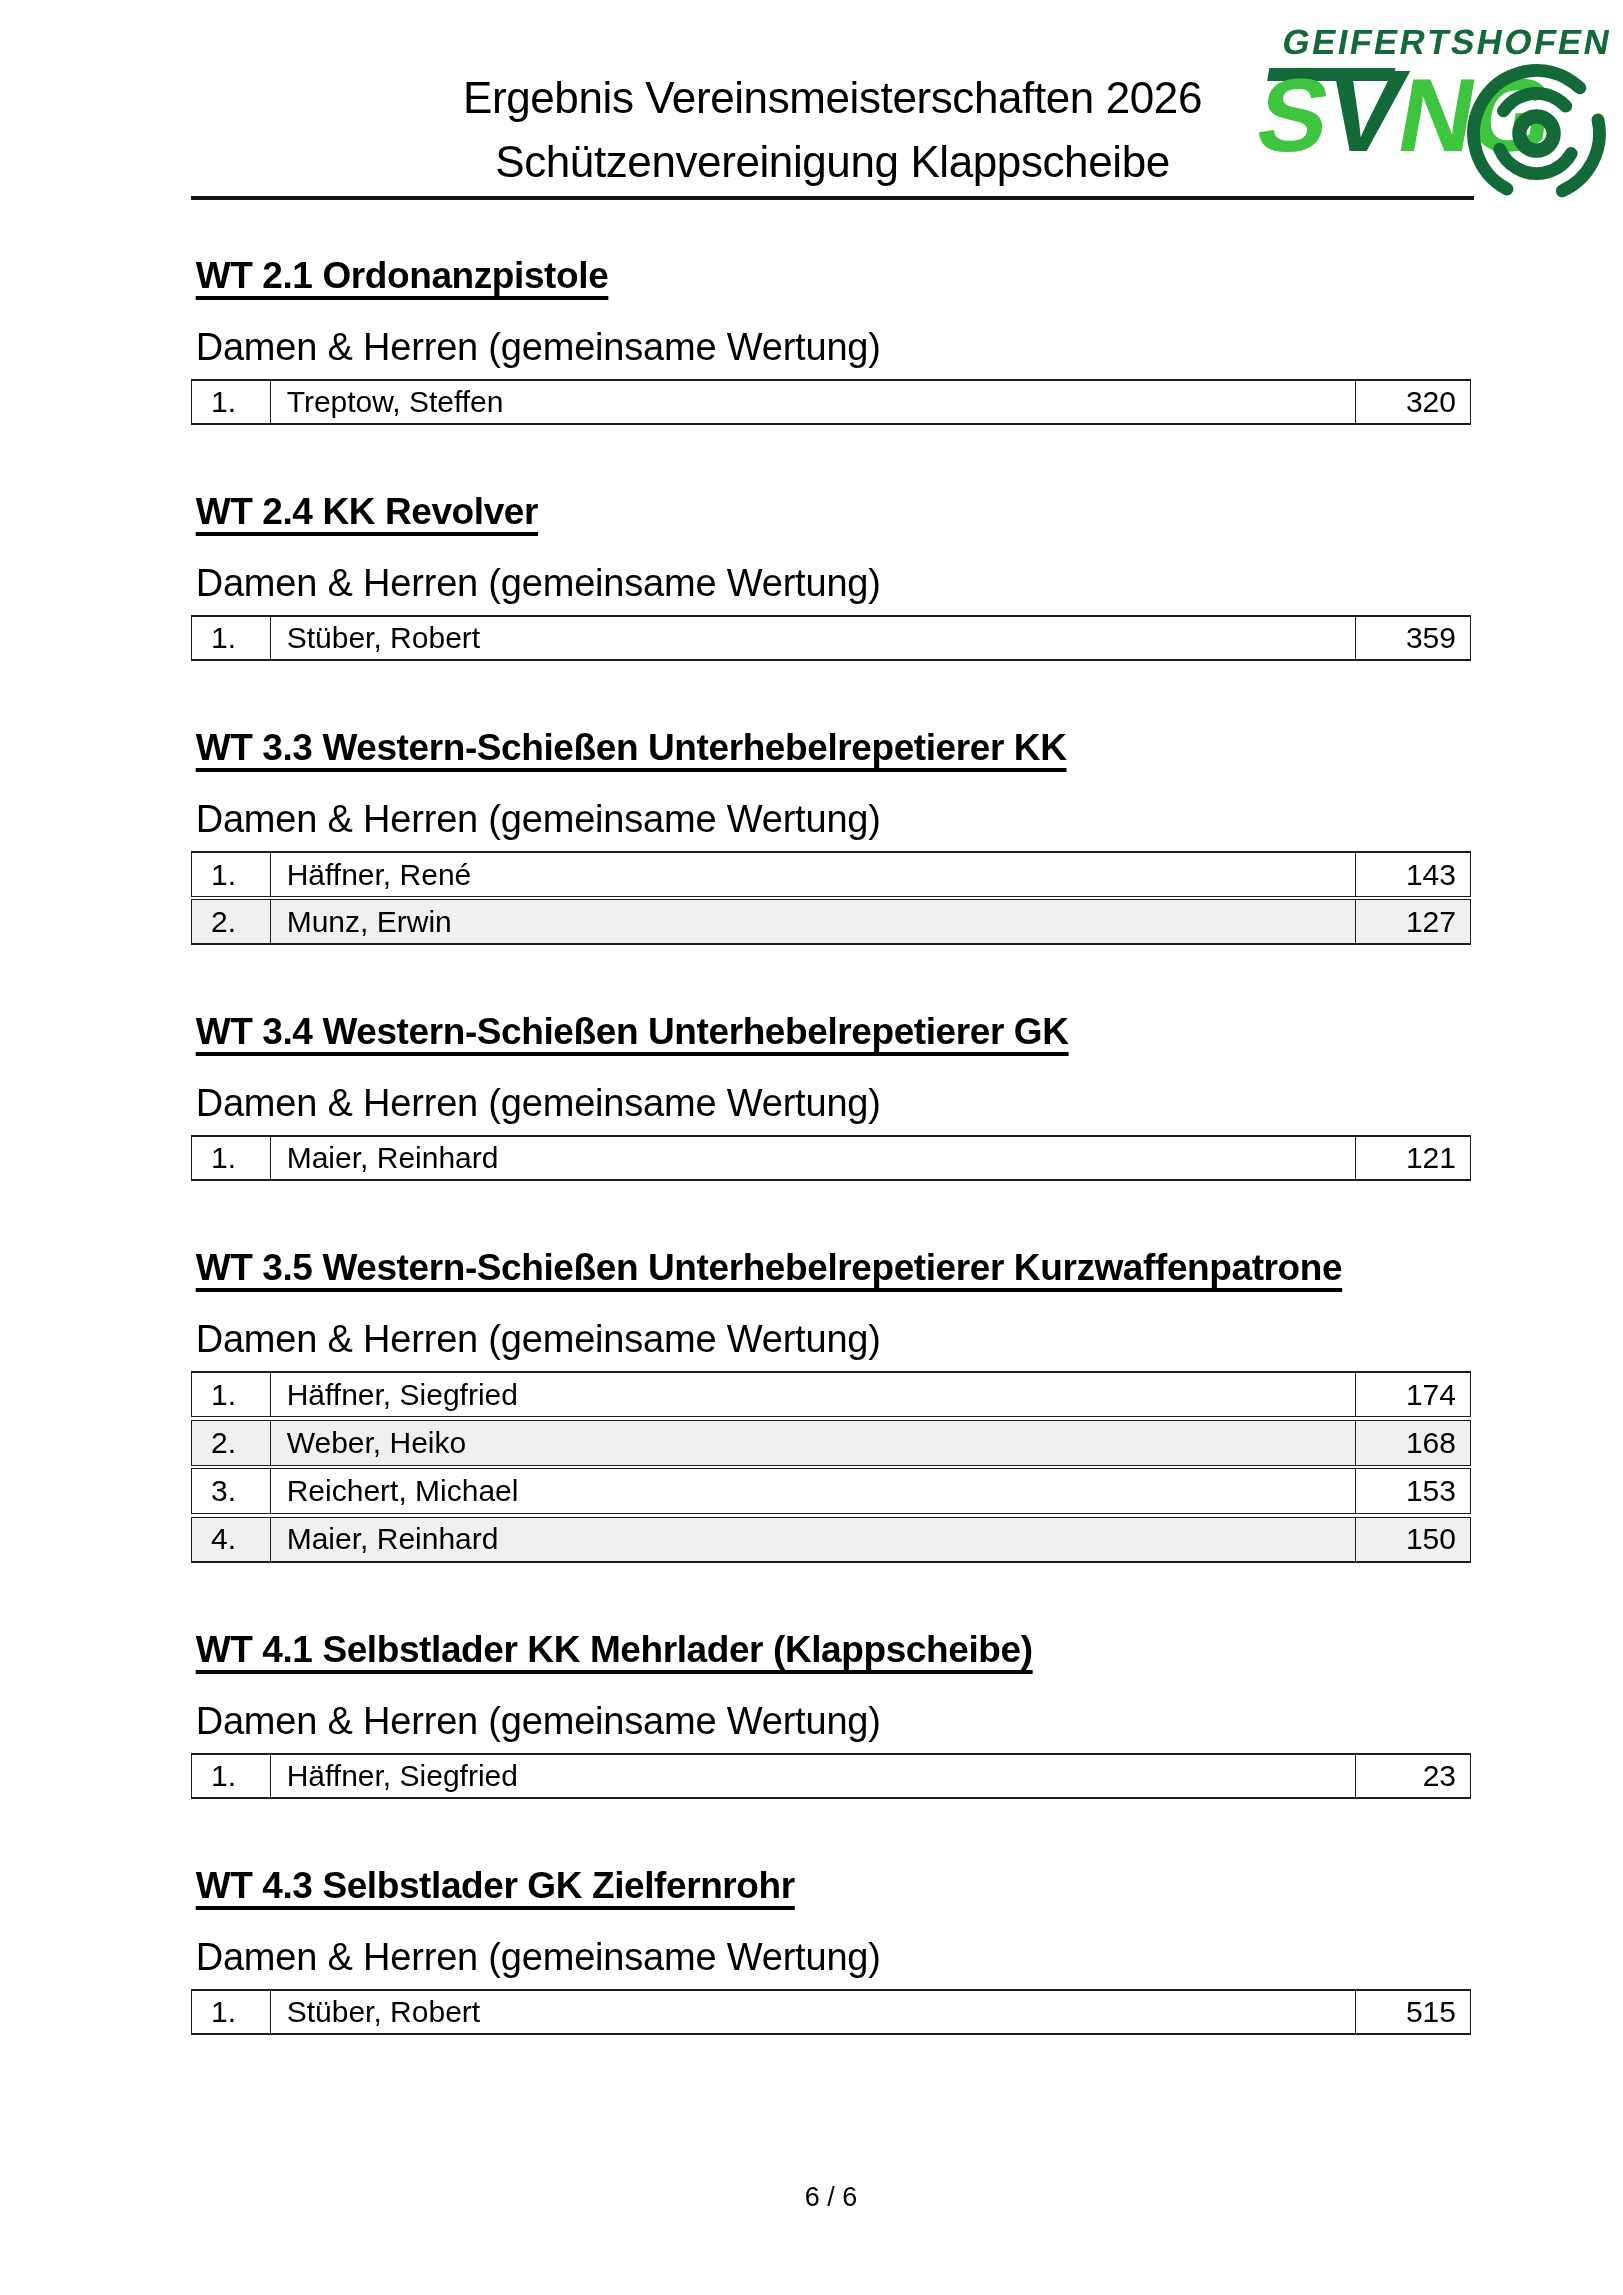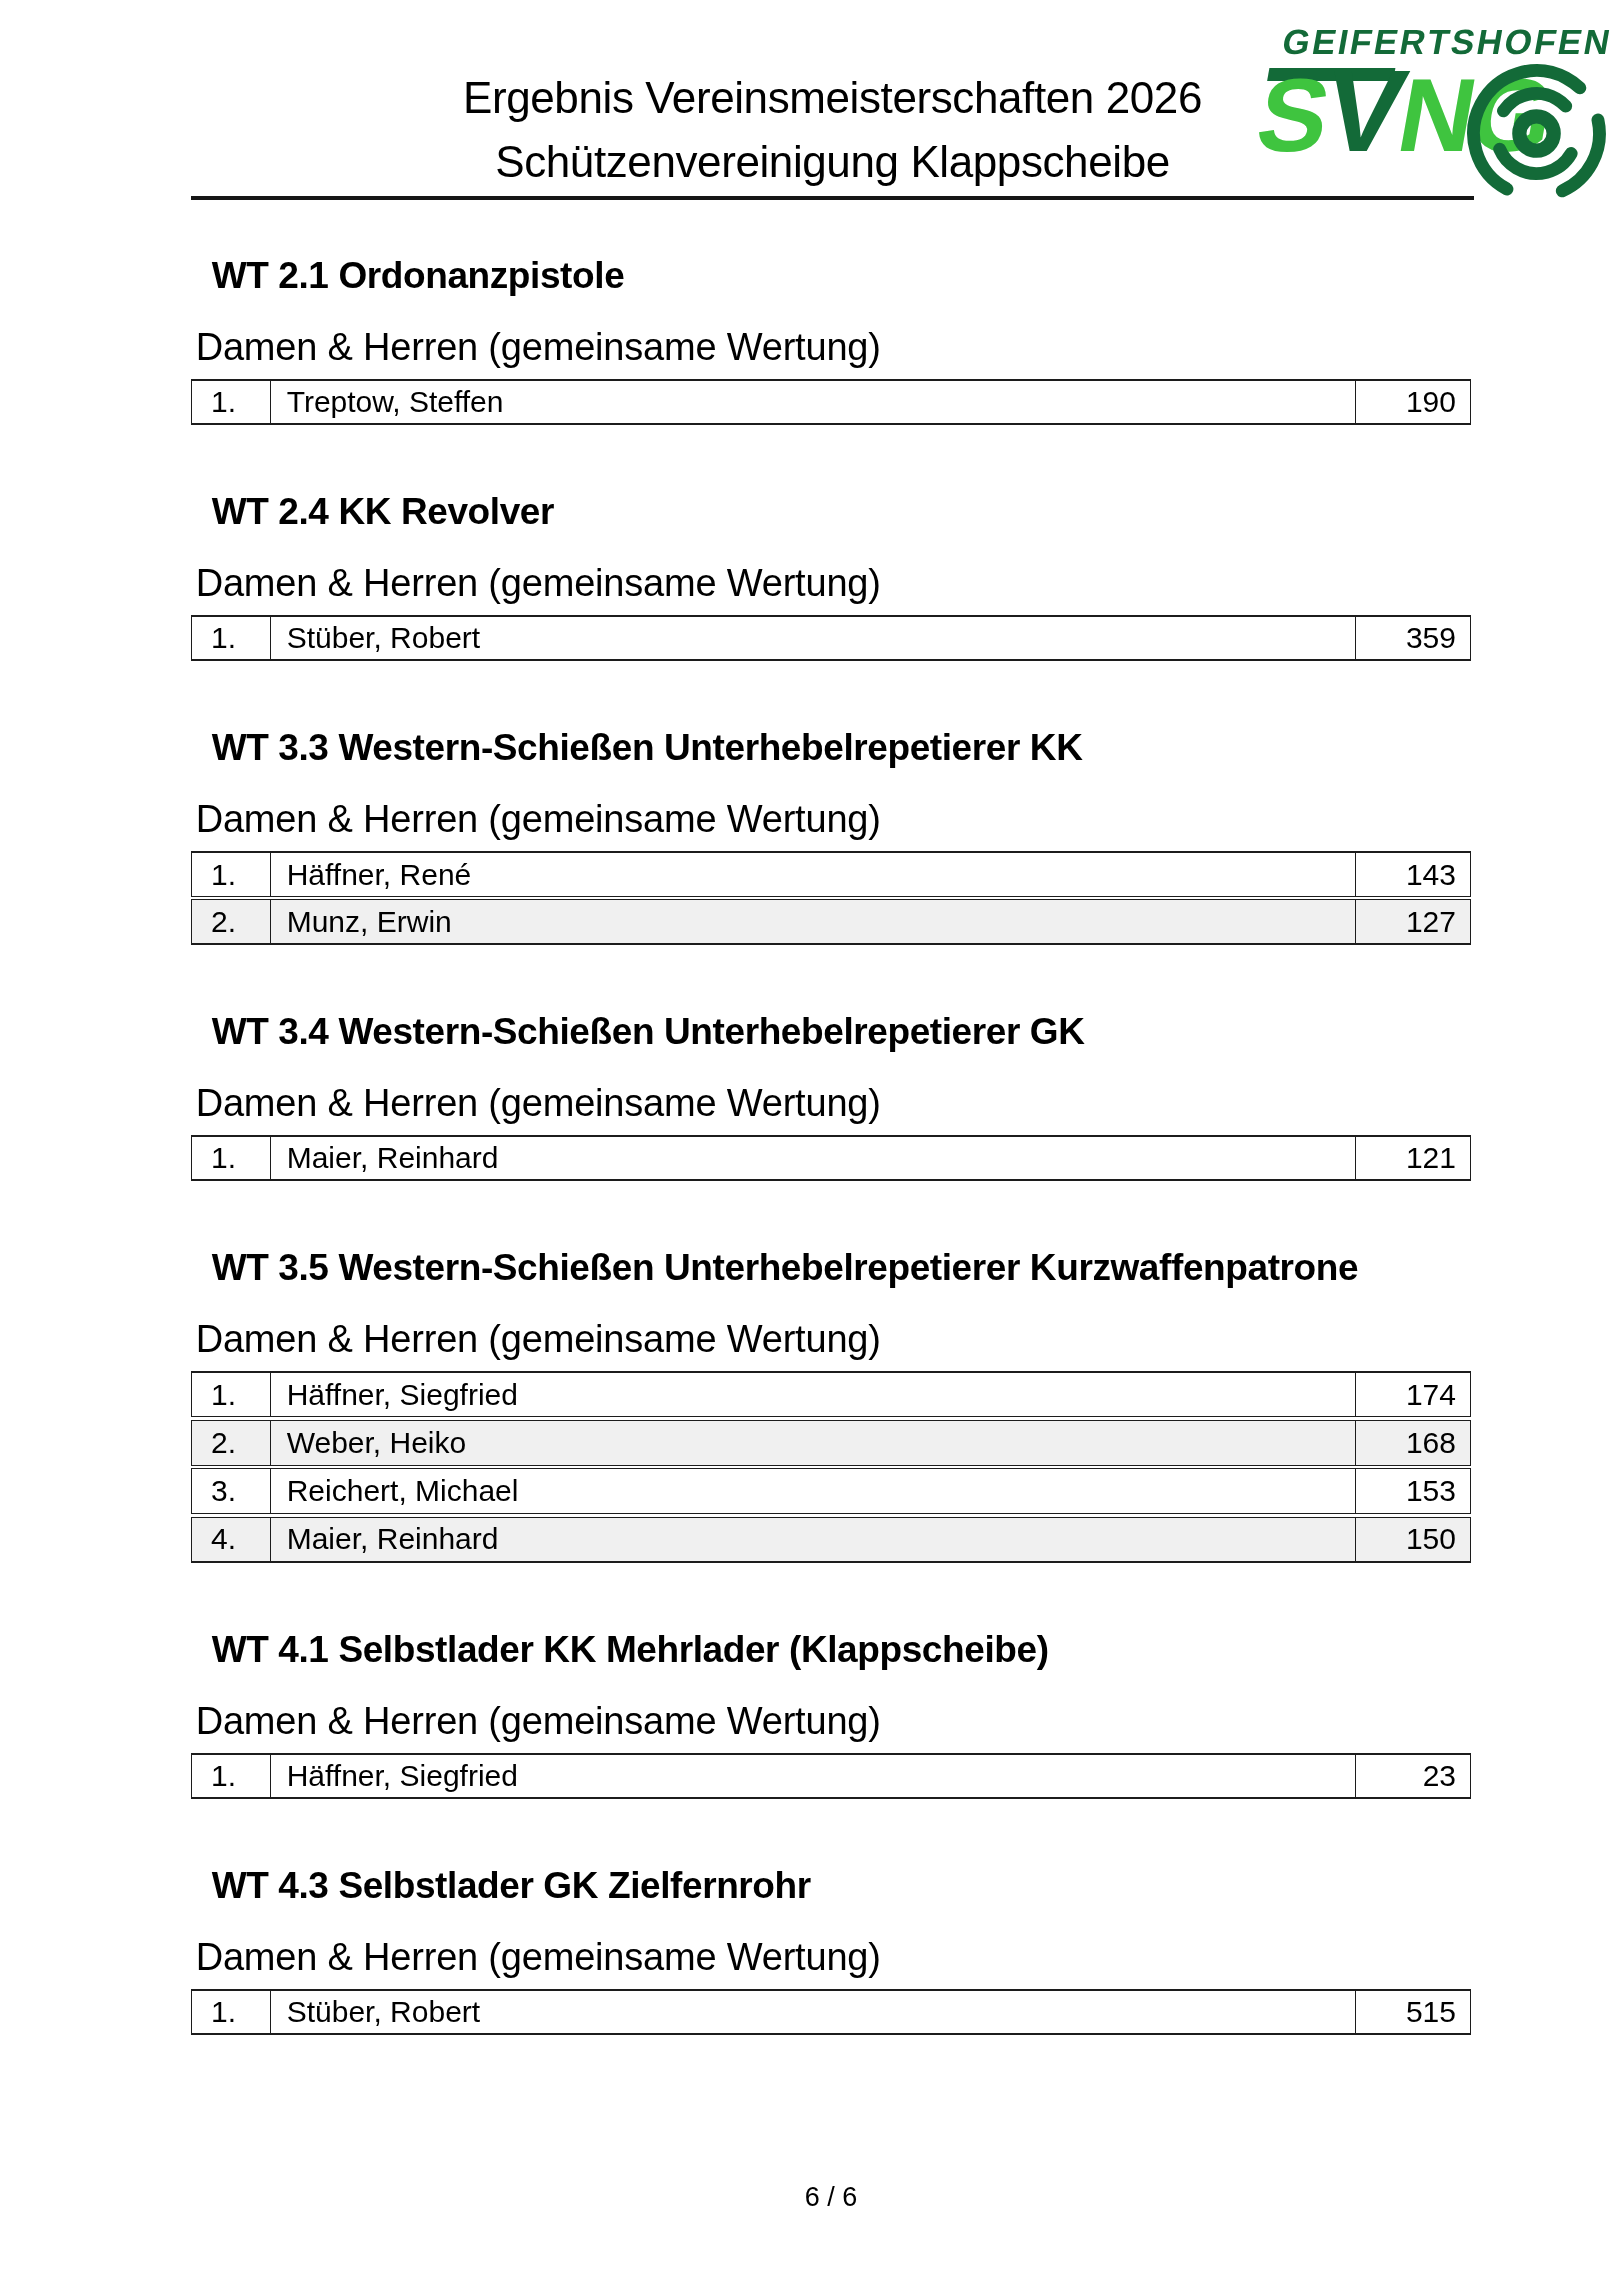--- a/index.html
+++ b/index.html
@@ -98,26 +98,27 @@
   
   .content {
     position: absolute;
     left: 191px;
     top: 200px;
     width: 1283px;
   }
   .section { margin-top: 61px; }
   .section:first-child { margin-top: 50px; }
   .section-heading {
-    margin: 16px;
+    margin: 0;
     padding-left: 4.7px;
     font-size: 37px;
     font-weight: bold;
     line-height: 52px;
     letter-spacing: -0.4px;
+    text-decoration: underline;
     text-decoration-thickness: 3.9px;
     text-underline-offset: 7.9px;
     max-width: 1162px;
   }
   .section-subheading {
     margin: 27px 0 0 0;
     padding-left: 4.7px;
     font-size: 38px;
     font-weight: normal;
     line-height: 36px;
@@ -200,21 +201,21 @@
   </div>
 
   <main class="content" id="sections-container">
       <section class="section">
         <h2 class="section-heading">WT 2.1 Ordonanzpistole</h2>
         <h3 class="section-subheading">Damen &amp; Herren (gemeinsame Wertung)</h3>
         <div class="results-table">
           <div class="table-row">
             <span class="cell cell-rank">1.</span>
             <span class="cell cell-name">Treptow, Steffen</span>
-            <span class="cell cell-score">190</span>
+            <span class="cell cell-score">320</span>
           </div>
         </div>
       </section>
       <section class="section">
         <h2 class="section-heading">WT 2.4 KK Revolver</h2>
         <h3 class="section-subheading">Damen &amp; Herren (gemeinsame Wertung)</h3>
         <div class="results-table">
           <div class="table-row">
             <span class="cell cell-rank">1.</span>
             <span class="cell cell-name">Stüber, Robert</span>

